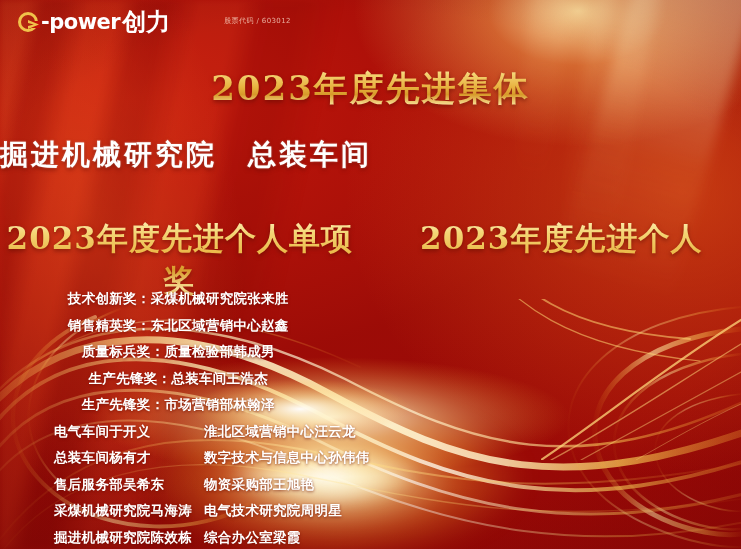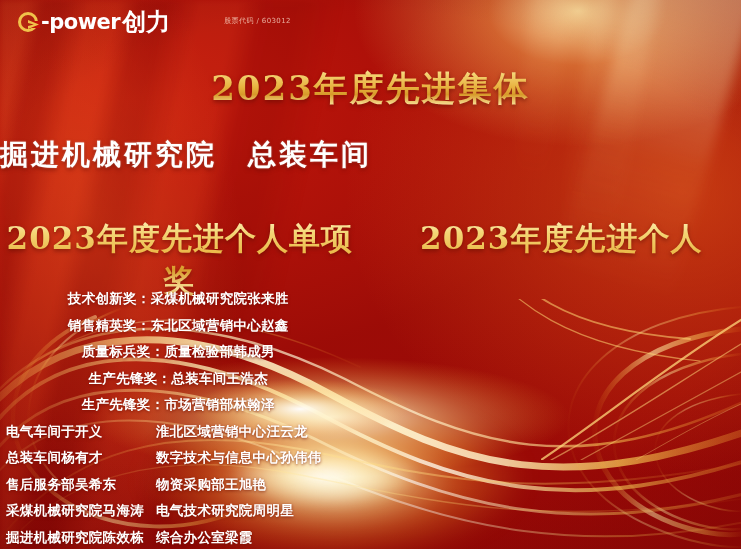--- a/index.html
+++ b/index.html
@@ -190,20 +190,21 @@
     font-size: 13.5px;
     line-height: 26.5px;
     letter-spacing: 0.3px;
     text-shadow: 0 1px 3px rgba(110,12,0,0.75);
     white-space: nowrap;
   }
   .col-right {
     width: 50%;
     box-sizing: border-box;
     padding-left: 6px;
+    margin-left: 48px;
   }
   .col-right .row {
     display: flex;
     font-size: 13.5px;
     line-height: 26.5px;
     letter-spacing: 0.3px;
     text-shadow: 0 1px 3px rgba(110,12,0,0.75);
     white-space: nowrap;
   }
   .col-right .c1 { width: 150px; flex: none; }

